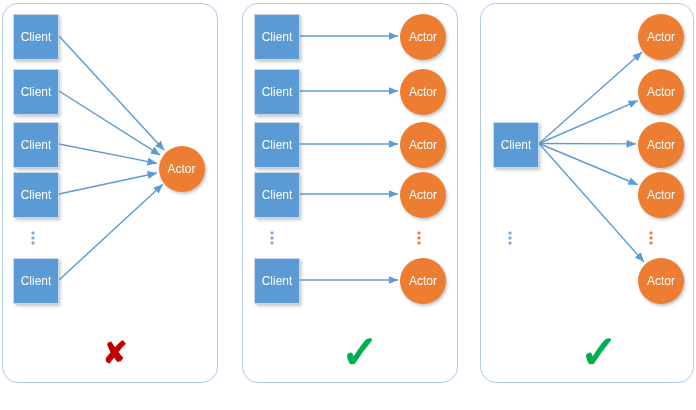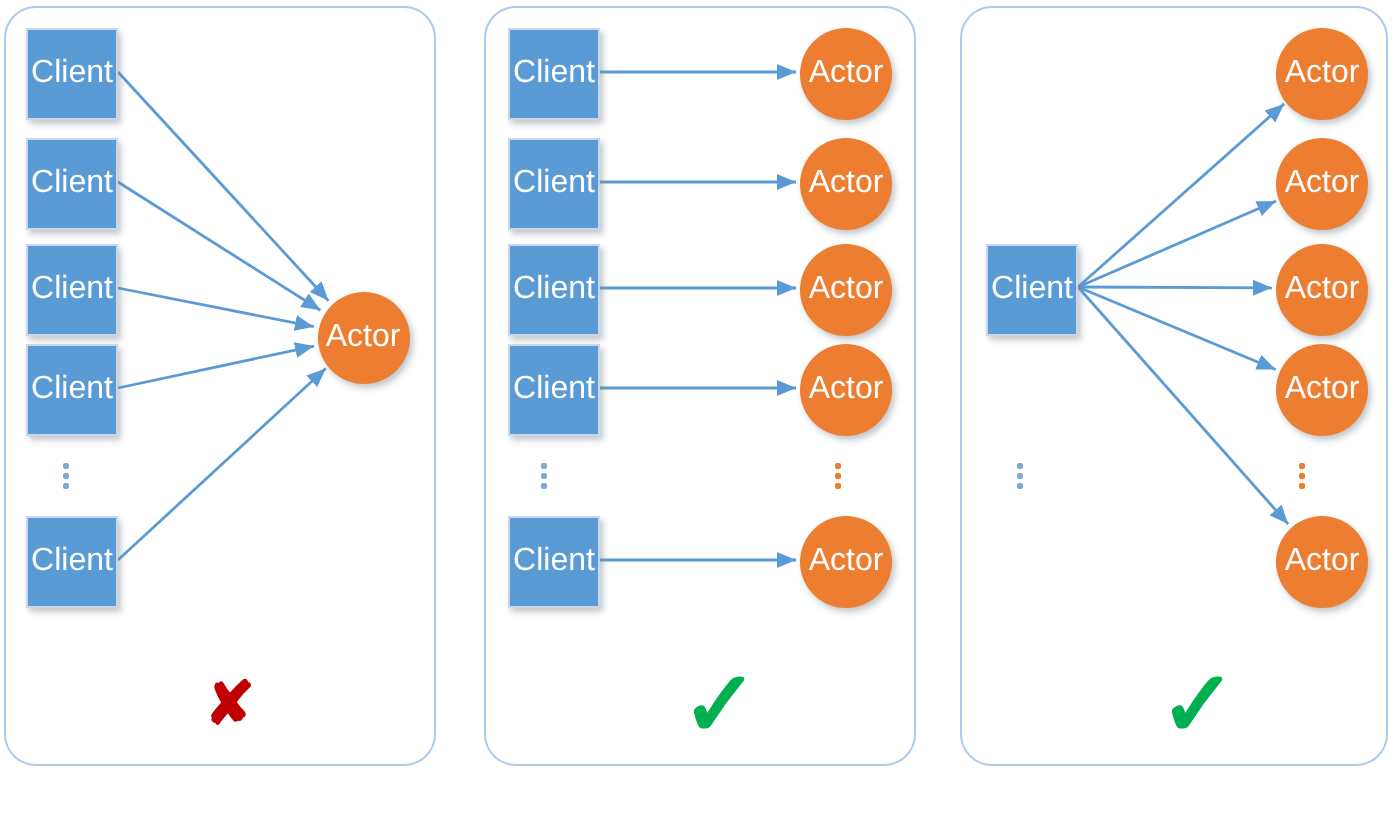--- a/index.html
+++ b/index.html
@@ -12,21 +12,21 @@
   #arrows{position:absolute;left:0;top:0;pointer-events:none}
   .panel{
     position:absolute;
     border:1px solid #AECBEA;
     border-radius:16px;
     background:transparent;
   }
   .node{
     position:absolute;
     display:flex;align-items:center;justify-content:center;
-    color:#ffffff;font-size:16px;line-height:1;
+    color:#ffffff;font-size:12px;line-height:1;
     box-sizing:border-box;
   }
   .client{
     width:46px;height:46px;
     border:1px solid #CBD7E6;
     box-shadow:1.5px 2px 3px rgba(120,130,140,0.45);
   }
   .actor{
     width:46px;height:46px;border-radius:50%;
     box-shadow:1.5px 2px 3px rgba(120,130,140,0.45);

